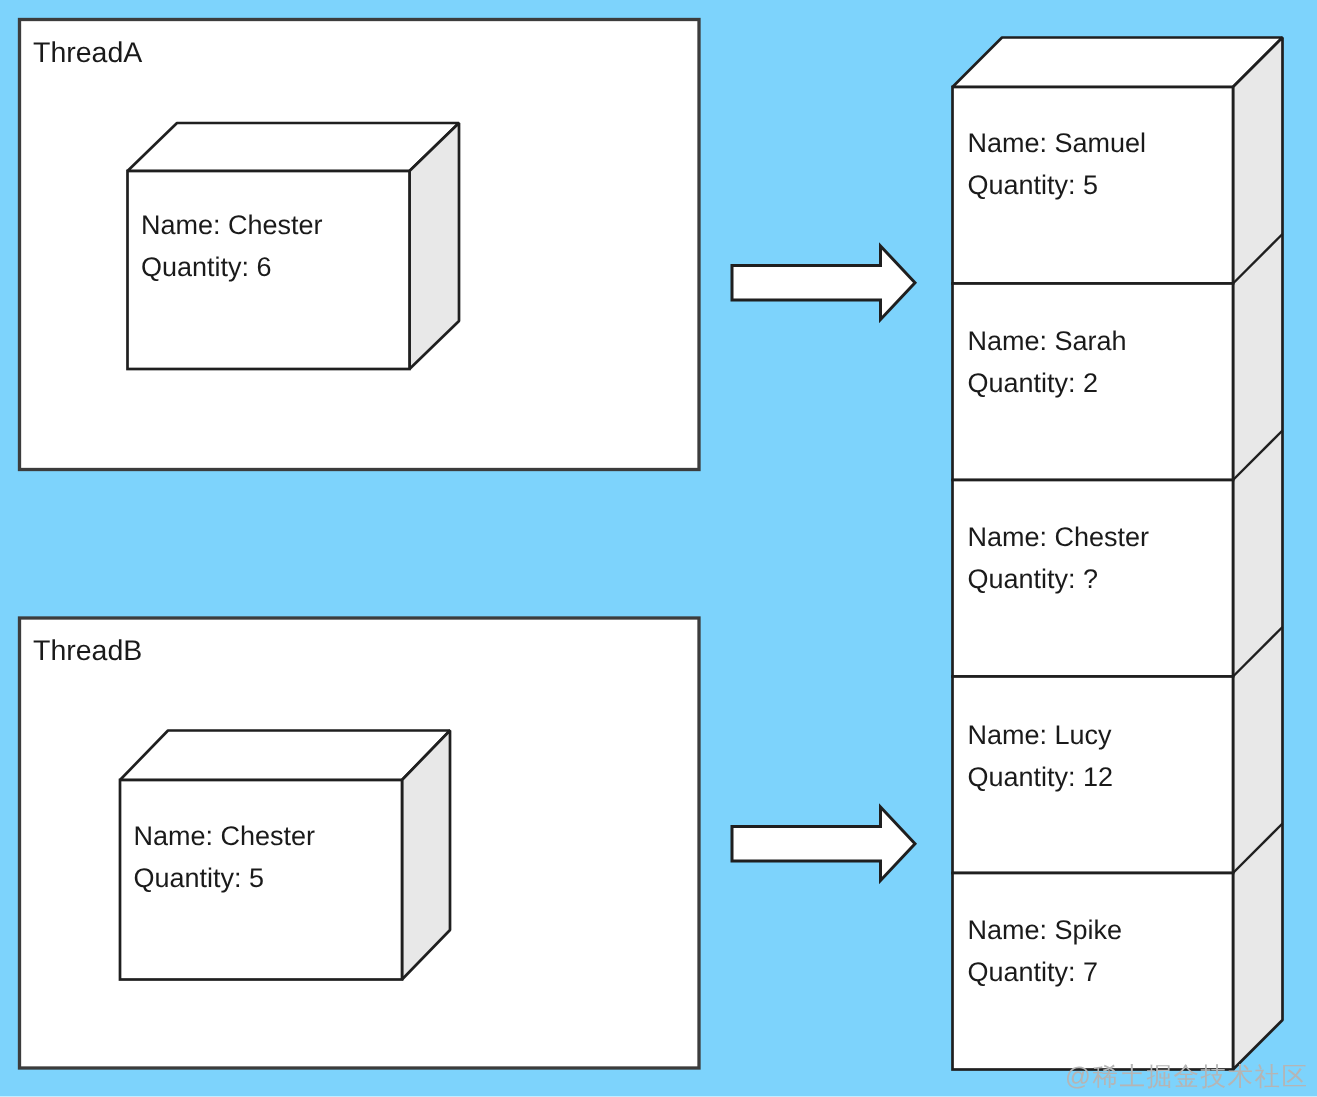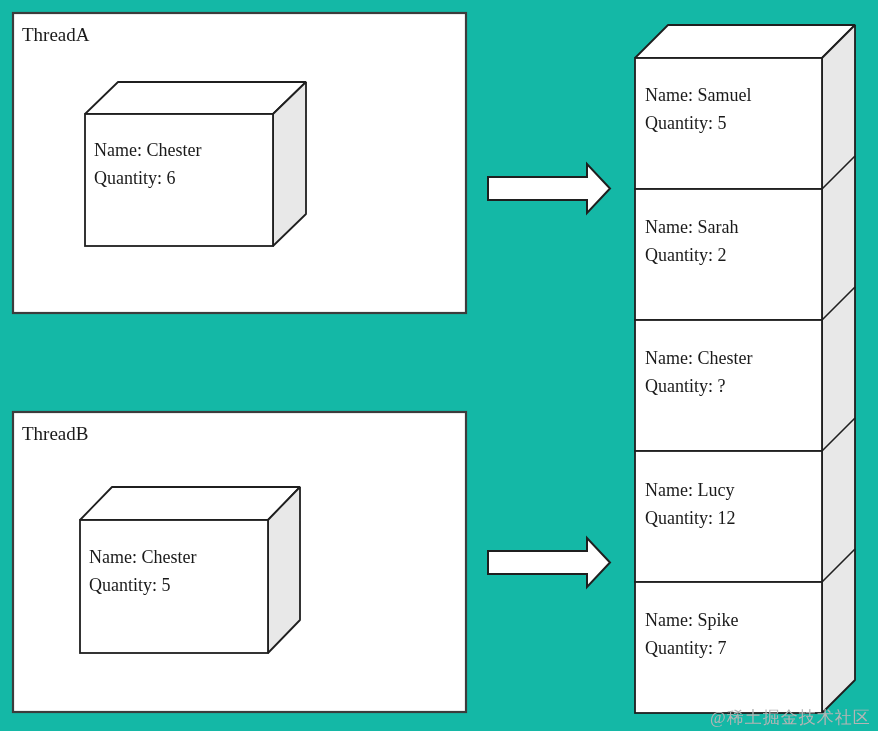--- a/index.html
+++ b/index.html
@@ -1,21 +1,21 @@
 <!DOCTYPE html>
 <html><head>
 <meta charset="utf-8">
 <style>
   html, body { margin: 0; padding: 0; background: #ffffff; }
   .canvas {
     position: relative;
     width: 878px;
     height: 731px;
-    background: #14b8a6;
-    font-family: Liberation Serif, serif;
+    background: #7dd3fc;
+    font-family: Liberation Sans, sans-serif;
     overflow: hidden;
   }
   svg { display: block; }
   .container-rect { fill: #ffffff; stroke: #3c3c3c; stroke-width: 2.2; }
   .thread-label { font-size: 19px; fill: #1a1a1a; }
   .box-front { fill: #ffffff; stroke: #1f1f1f; stroke-width: 1.8; }
   .box-lid { fill: #ffffff; stroke: #1f1f1f; stroke-width: 1.8; stroke-linejoin: bevel; }
   .box-side { fill: #e8e8e8; stroke: #1f1f1f; stroke-width: 1.8; stroke-linejoin: bevel; }
   .box-text { font-size: 18px; fill: #1a1a1a; }
   .arrow { fill: #ffffff; stroke: #1f1f1f; stroke-width: 2; stroke-linejoin: miter; }

